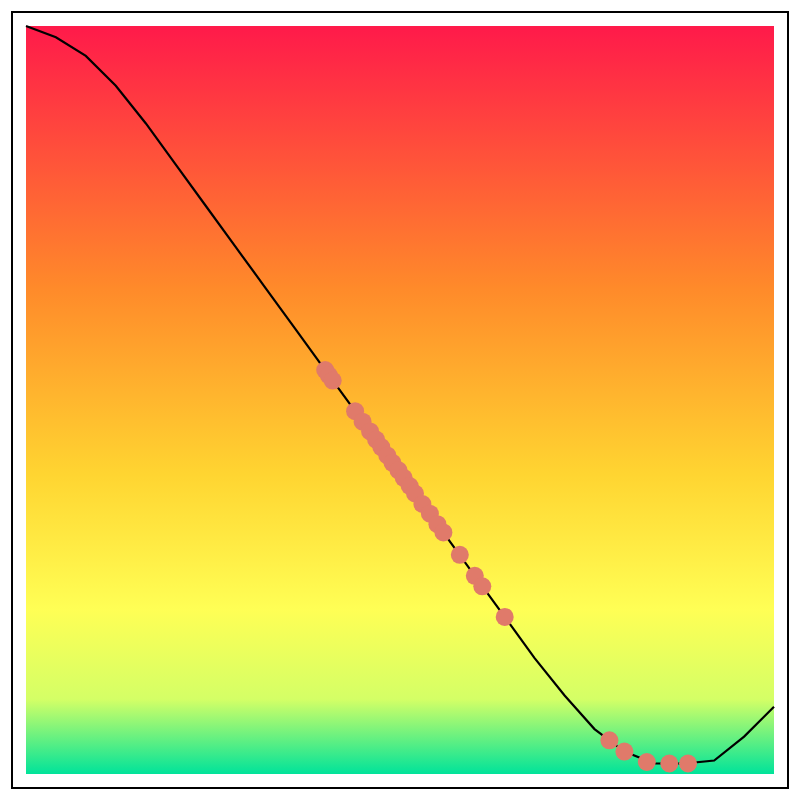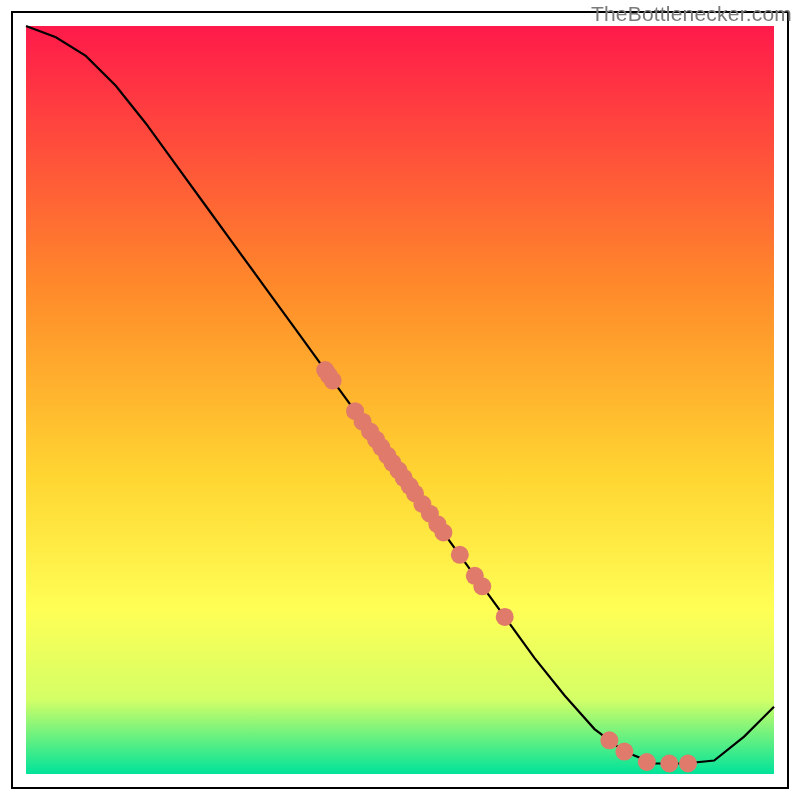--- a/index.html
+++ b/index.html
@@ -4,21 +4,20 @@
 <style>
   html,body{margin:0;padding:0;width:800px;height:800px;overflow:hidden;background:#fff;font-family:Arial,Helvetica,sans-serif}
   .chart-wrap{position:relative;width:800px;height:800px}
   svg{display:block}
   .attribution{position:absolute;top:2px;right:8px;font-size:21px;color:#7a7a7a;font-weight:400;letter-spacing:.2px}
 </style>
 </head>
 <body>
 
 <div class="chart-wrap">
-  <div class="attribution">TheBottlenecker.com</div>
   <svg id="plot" width="800" height="800" viewBox="0 0 800 800" preserveAspectRatio="none">
     <defs>
       <linearGradient id="bg-grad" x1="0" y1="0" x2="0" y2="1">
         <stop id="g0" offset="0%" stop-color="#ff1a4a"></stop>
         <stop id="g1" offset="35%" stop-color="#ff8a2a"></stop>
         <stop id="g2" offset="60%" stop-color="#ffd531"></stop>
         <stop id="g3" offset="78%" stop-color="#ffff55"></stop>
         <stop id="g4" offset="90%" stop-color="#d4ff66"></stop>
         <stop id="g5" offset="100%" stop-color="#00e39a"></stop>
       </linearGradient>

